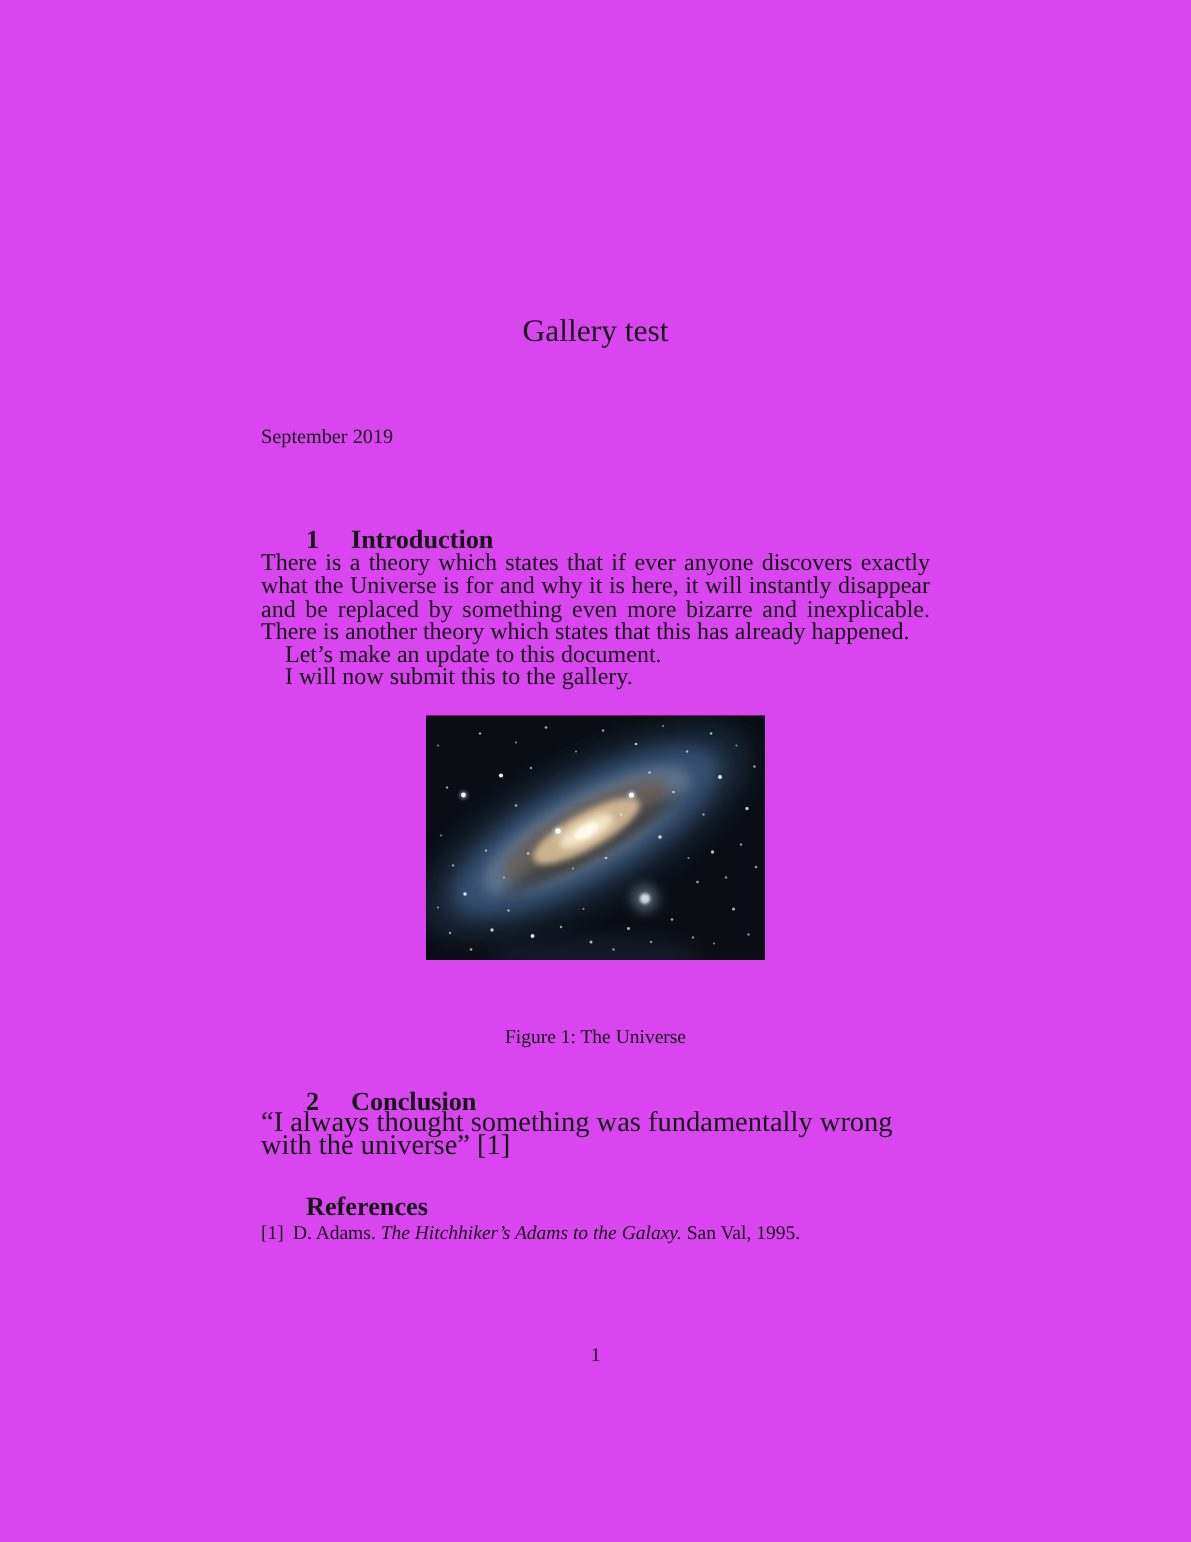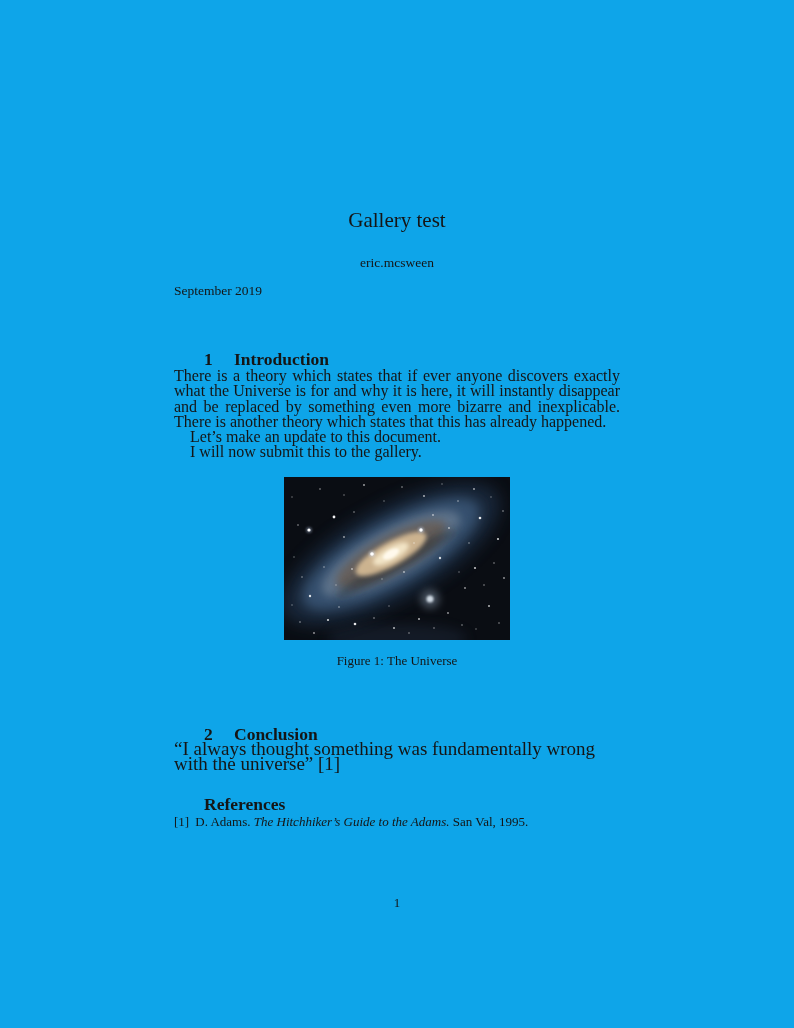--- a/index.html
+++ b/index.html
@@ -1,19 +1,19 @@
 <!DOCTYPE html>
 <html><head>
 <meta charset="utf-8">
 <style>
   html,body{margin:0;padding:0;background:#ffffff;}
   .page{
     position:relative;
     width:794px;height:1028px;
-    background:#0ea5e9;
+    background:#d946ef;
     font-family:"Liberation Serif","DejaVu Serif",serif;
     color:#151515;
     overflow:hidden;
   }
   .doc-title{
     position:absolute;left:174px;top:208px;width:446px;
     margin:0;font-size:21px;font-weight:400;text-align:center;line-height:25px;
   }
   .doc-author{
     position:absolute;left:174px;top:254px;width:446px;
@@ -37,21 +37,21 @@
   }
   .intro-text p{margin:0;}
   .justified{text-align:justify;}
   .indented{text-indent:16px;}
   .figure-image{
     position:absolute;left:284px;top:477px;width:226px;height:163px;
     overflow:hidden;background:#0a0d13;
   }
   .figure-image svg{display:block;}
   .figure-caption{
-    position:absolute;left:174px;top:653px;width:446px;
+    position:absolute;left:174px;top:683px;width:446px;
     font-size:13px;text-align:center;line-height:16px;
   }
   .quote{
     position:absolute;left:174px;top:741px;width:446px;
     margin:0;font-size:19px;line-height:15.3px;
   }
   .ref-entry{
     position:absolute;left:174px;top:814px;width:446px;
     font-size:13px;line-height:15.3px;
   }
@@ -61,21 +61,20 @@
     position:absolute;left:174px;top:895px;width:446px;
     font-size:13px;text-align:center;line-height:16px;
   }
 </style>
 </head>
 <body>
 
 <div class="page">
 
   <h1 class="doc-title">Gallery test</h1>
-  <div class="doc-author">eric.mcsween</div>
   <div class="doc-date">September 2019</div>
 
   <h2 class="sec sec-1"><span class="sec-num">1</span><span>Introduction</span></h2>
 
   <div class="intro-text">
     <p class="justified">There is a theory which states that if ever anyone discovers exactly what the Universe is for and why it is here, it will instantly disappear and be replaced by something even more bizarre and inexplicable. There is another theory which states that this has already happened.</p>
     <p class="indented">Let’s make an update to this document.</p>
     <p class="indented">I will now submit this to the gallery.</p>
   </div>
 
@@ -181,19 +180,19 @@
 
   <h2 class="sec sec-2"><span class="sec-num">2</span><span>Conclusion</span></h2>
 
   <p class="quote">“I always thought something was fundamentally wrong with the universe” [1]</p>
 
   <h2 class="sec refs-heading">References</h2>
 
   <div class="ref-entry">
     <span class="ref-label">[1]</span>
     <span>D. Adams.</span>
-    <span class="italic">The Hitchhiker’s Guide to the Adams.</span>
+    <span class="italic">The Hitchhiker’s Adams to the Galaxy.</span>
     <span>San Val, 1995.</span>
   </div>
 
   <div class="page-number">1</div>
 
 </div>
 
 </body></html>

